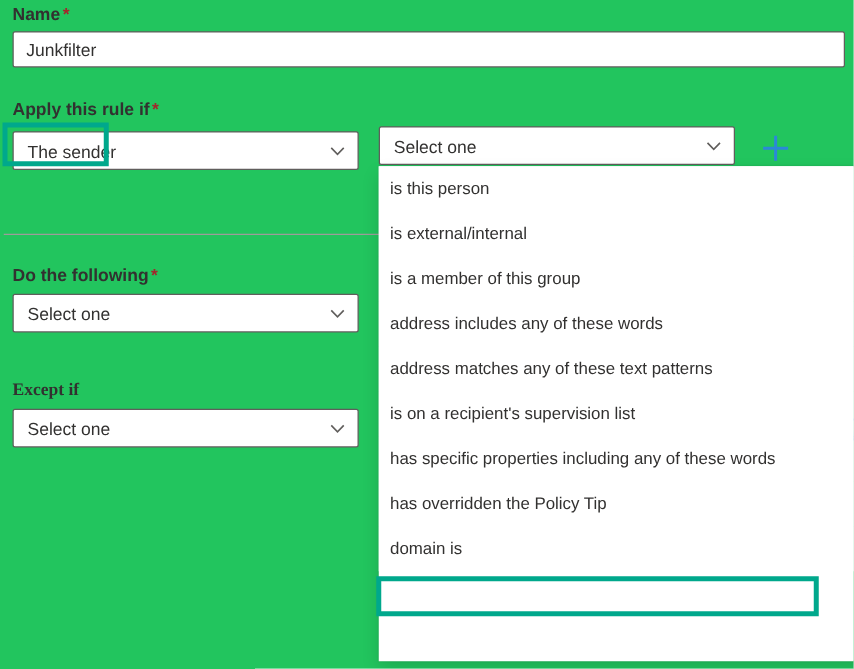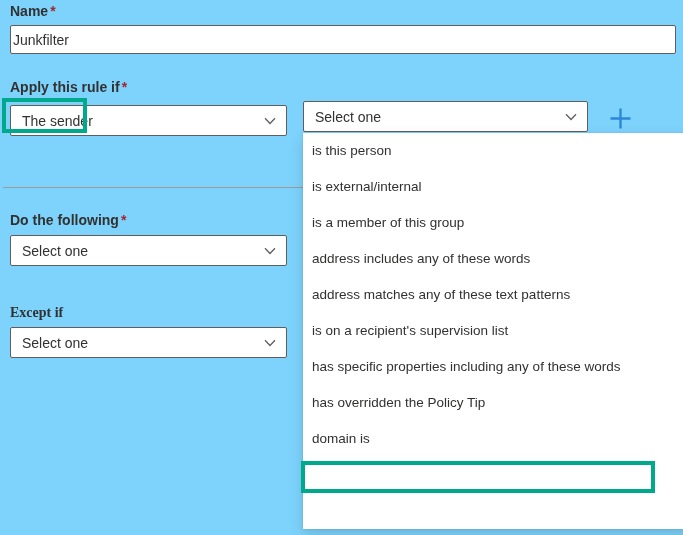--- a/index.html
+++ b/index.html
@@ -5,40 +5,40 @@
   * { margin: 0; padding: 0; box-sizing: border-box; }
   html, body { background: #ffffff; }
   body {
     font-family: "Liberation Sans", "DejaVu Sans", sans-serif;
     color: #323130;
   }
   .page {
     position: relative;
     width: 683px;
     height: 535px;
-    background: #7dd3fc;
+    background: #22c55e;
     overflow: hidden;
   }
   .field-label {
     position: absolute;
     font-size: 14px;
     font-weight: 700;
     color: #323130;
     white-space: nowrap;
   }
   .req { color: #a4262c; font-weight: 700; margin-left: 2px; }
   .text-input {
     position: absolute;
     border: 1px solid #605e5c;
     border-radius: 2px;
     background: #fff;
     font-family: "Liberation Sans", "DejaVu Sans", sans-serif;
     font-size: 14px;
     color: #323130;
-    padding: 0 2px;
+    padding: 0 10px;
     outline: none;
   }
   .combo {
     position: absolute;
     border: 1px solid #605e5c;
     border-radius: 2px;
     background: #fff;
     font-size: 14px;
     color: #323130;
     display: flex;

